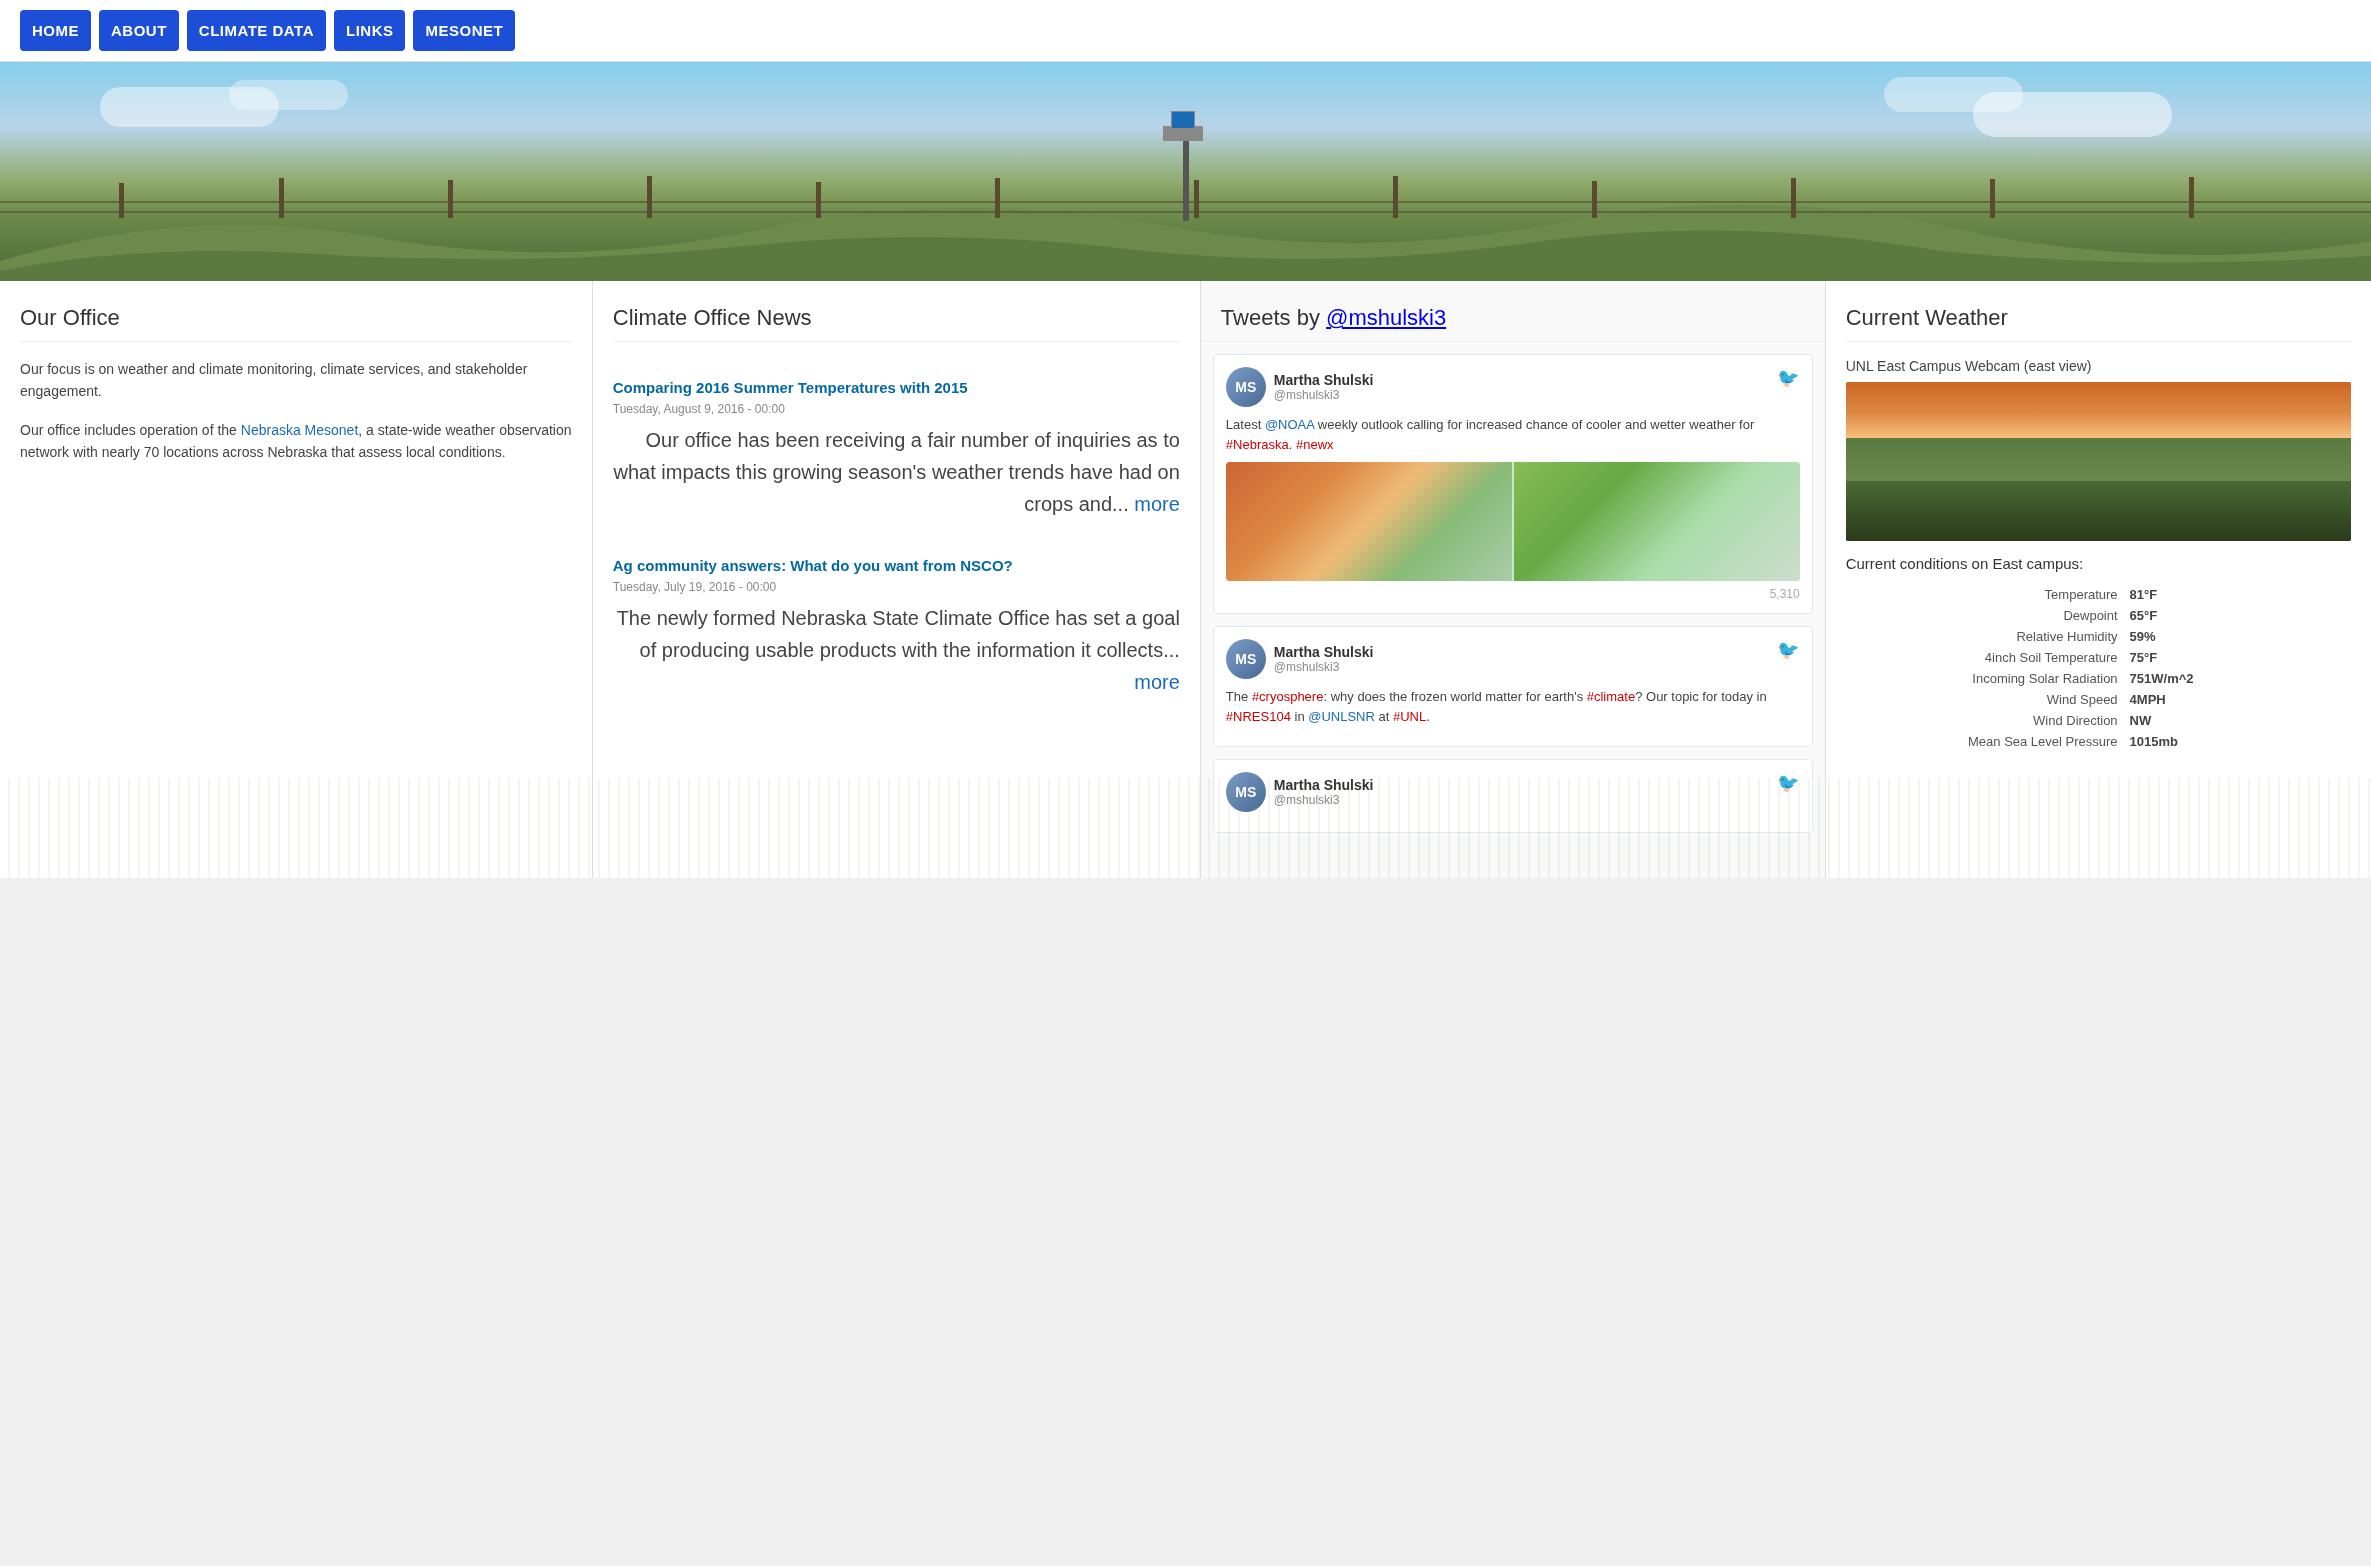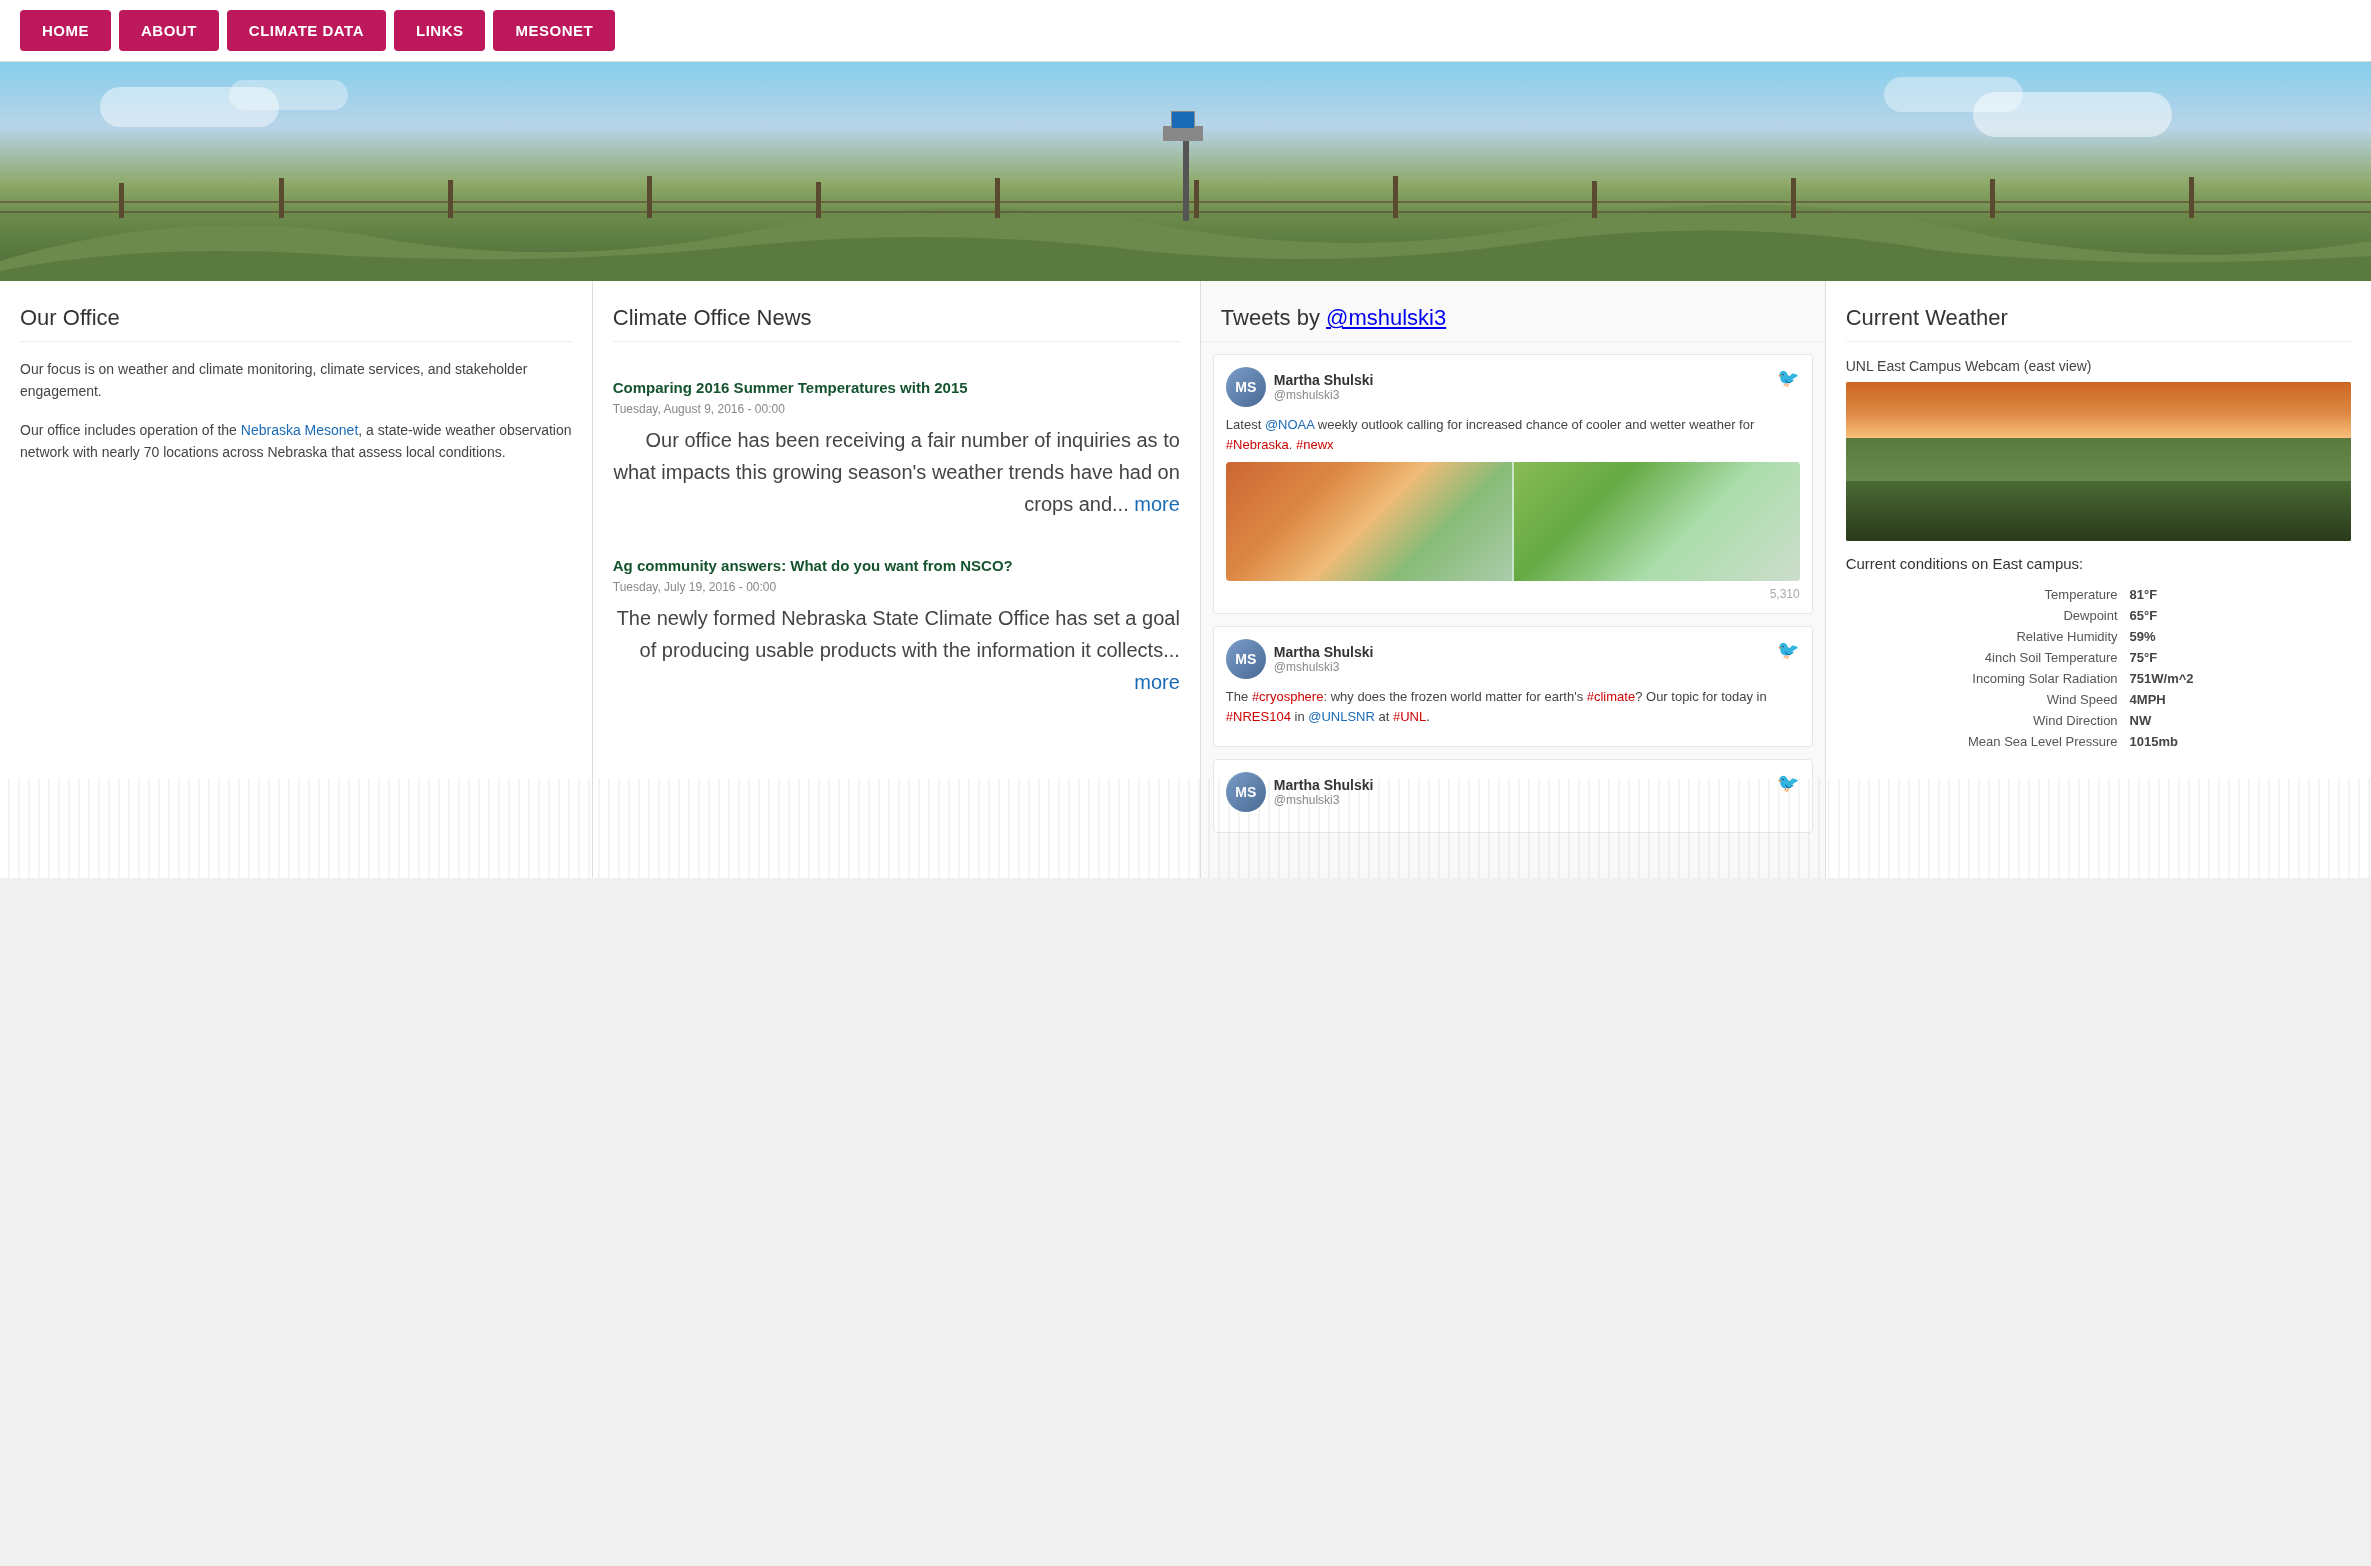--- a/index.html
+++ b/index.html
@@ -28,24 +28,24 @@
       font-weight: bold;
       color: #cc0000;
       line-height: 1.3;
       text-transform: uppercase;
     }
     #nav {
       display: flex;
       gap: 8px;
     }
     .nav-btn {
-      background: #be185d;
+      background: #1d4ed8;
       color: #fff;
       border: none;
-      padding: 12px 22px;
+      padding: 12px 12px;
       font-size: 15px;
       font-weight: bold;
       cursor: pointer;
       border-radius: 4px;
       text-transform: uppercase;
       letter-spacing: 0.5px;
     }
 
     
     #hero {
@@ -146,21 +146,21 @@
     .office-text a {
       color: #1a6bb5;
       text-decoration: none;
     }
 
     
     .news-item { margin-bottom: 24px; }
     .news-title {
       font-size: 15px;
       font-weight: bold;
-      color: #14532d;
+      color: #0369a1;
       text-decoration: none;
       line-height: 1.4;
       display: block;
       margin-bottom: 4px;
       margin-top: 35px;
     }
     .news-date {
       font-size: 12px;
       color: #888;
       margin-bottom: 8px;

